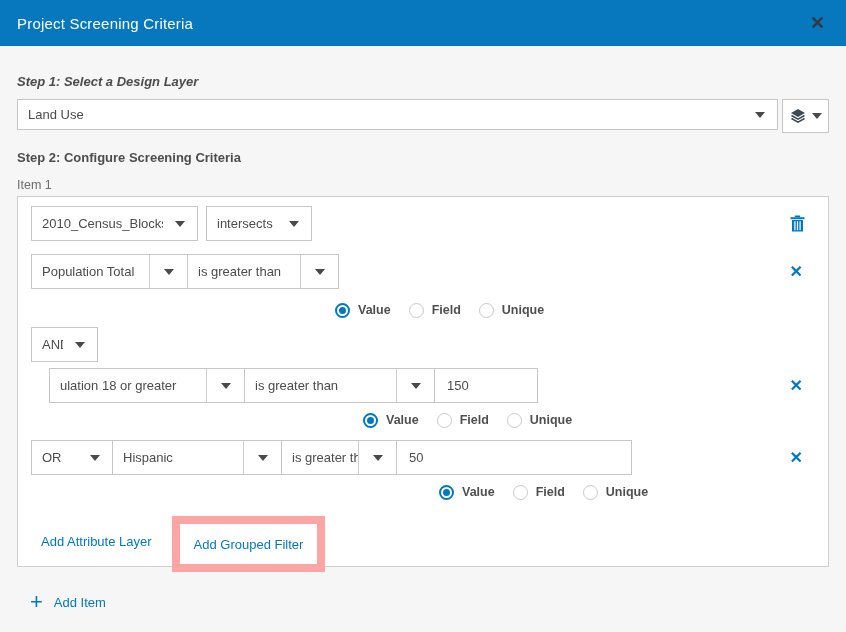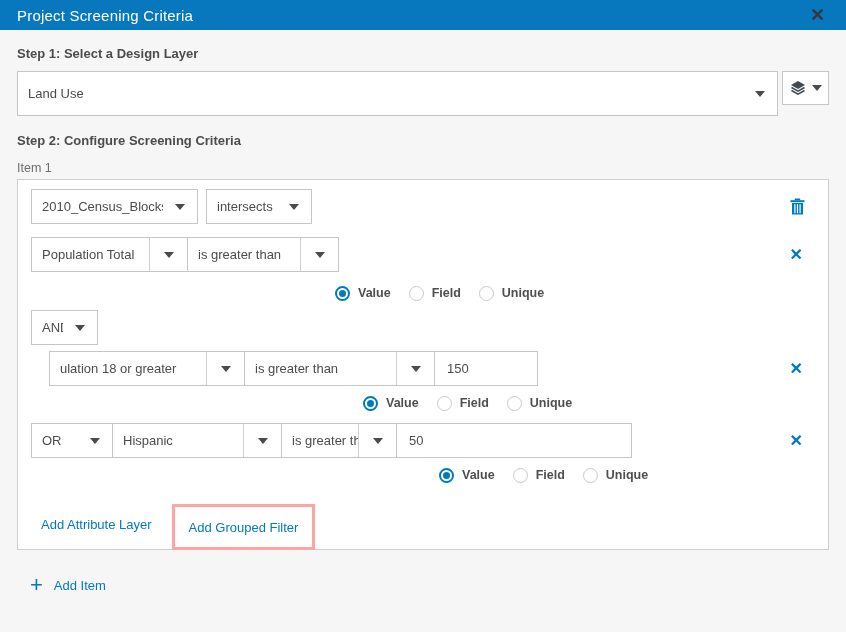--- a/index.html
+++ b/index.html
@@ -6,21 +6,21 @@
   html, body { width: 846px; height: 632px; }
   body {
     font-family: "Liberation Sans", sans-serif;
     background: #f6f6f6;
     color: #4c4c4c;
     overflow: hidden;
   }
 
   
   .dlg-header {
-    height: 30px;
+    height: 46px;
     background: #0878be;
     display: flex;
     align-items: center;
     justify-content: space-between;
     padding: 0 17px;
   }
   .dlg-title { color: #ffffff; font-size: 15px; letter-spacing: .2px; }
   .dlg-close {
     color: #30393f;
     font-size: 18px;
@@ -30,21 +30,21 @@
     padding: 2px 4px;
   }
 
   .content { padding: 0 17px; }
 
   .section-label {
     font-size: 13px;
     font-weight: bold;
     color: #4c4c4c;
   }
-  .step1-label { margin: 16px 0 10px; }
+  .step1-label { margin: 28px 0 10px; font-style: italic; }
   .step2-label { margin: 17px 0 13px; }
   .item-label { font-size: 12.5px; color: #6e6e6e; margin-bottom: 4px; }
 
   
   .sel {
     display: flex;
     align-items: center;
     background: #fff;
     border: 1px solid #c6c6c6;
     height: 35px;
@@ -82,21 +82,21 @@
     font-family: "Liberation Sans", sans-serif;
     font-size: 13px;
     color: #4c4c4c;
     padding: 0 12px;
     margin-left: -1px;
     outline: none;
   }
 
   
   .layer-select-row { display: flex; align-items: stretch; }
-  .layer-select { flex: 1; height: 45px; }
+  .layer-select { flex: 1; height: 31px; }
   .layer-icon-box {
     width: 47px;
     height: 34px;
     margin-left: 4px;
     background: #fff;
     border: 1px solid #c6c6c6;
     display: flex;
     align-items: center;
     justify-content: center;
     gap: 6px;
@@ -171,21 +171,21 @@
 
   .bottom-links {
     display: flex;
     align-items: center;
     margin-top: -2px;
     height: 46px;
   }
   .attr-link { margin-left: 10px; }
   .grouped-box {
     margin-left: 20px;
-    border: 3px solid #fca5a5;
+    border: 8px solid #fca5a5;
     padding: 11px 14px;
     margin-top: 6px;
   }
 
   
   .add-item-row {
     display: flex;
     align-items: center;
     margin: 26px 0 0 13px;
     gap: 11px;

